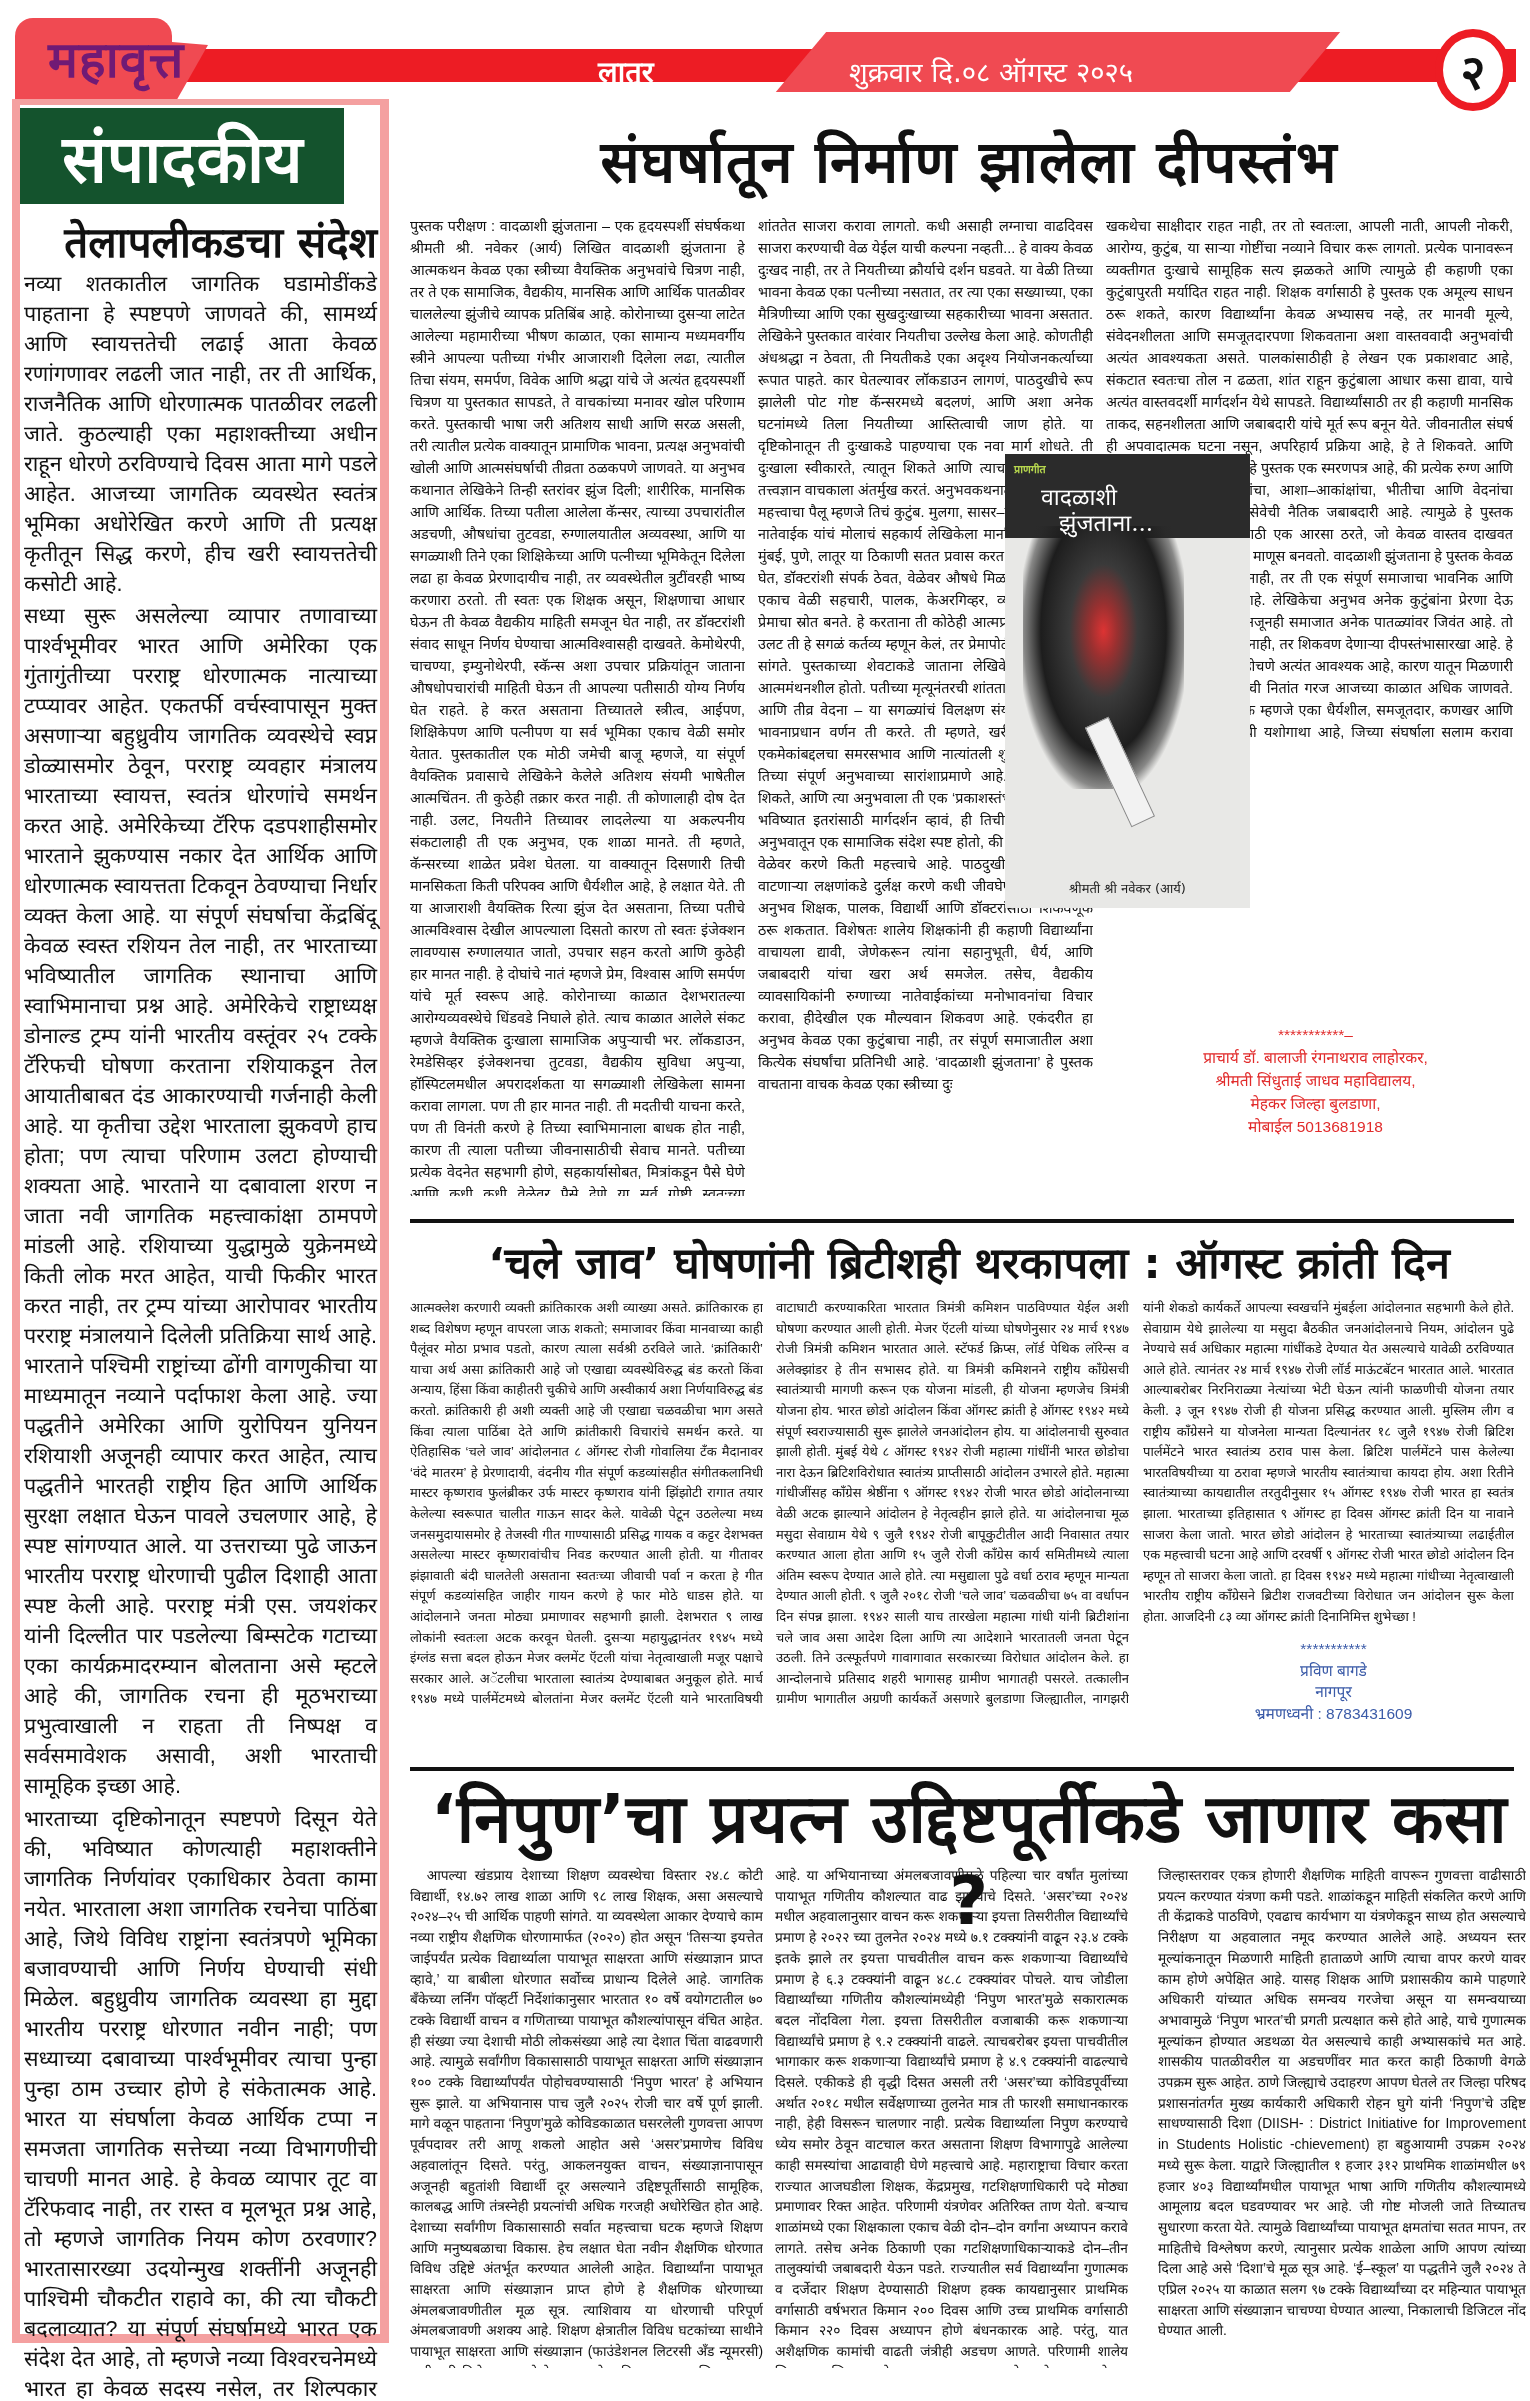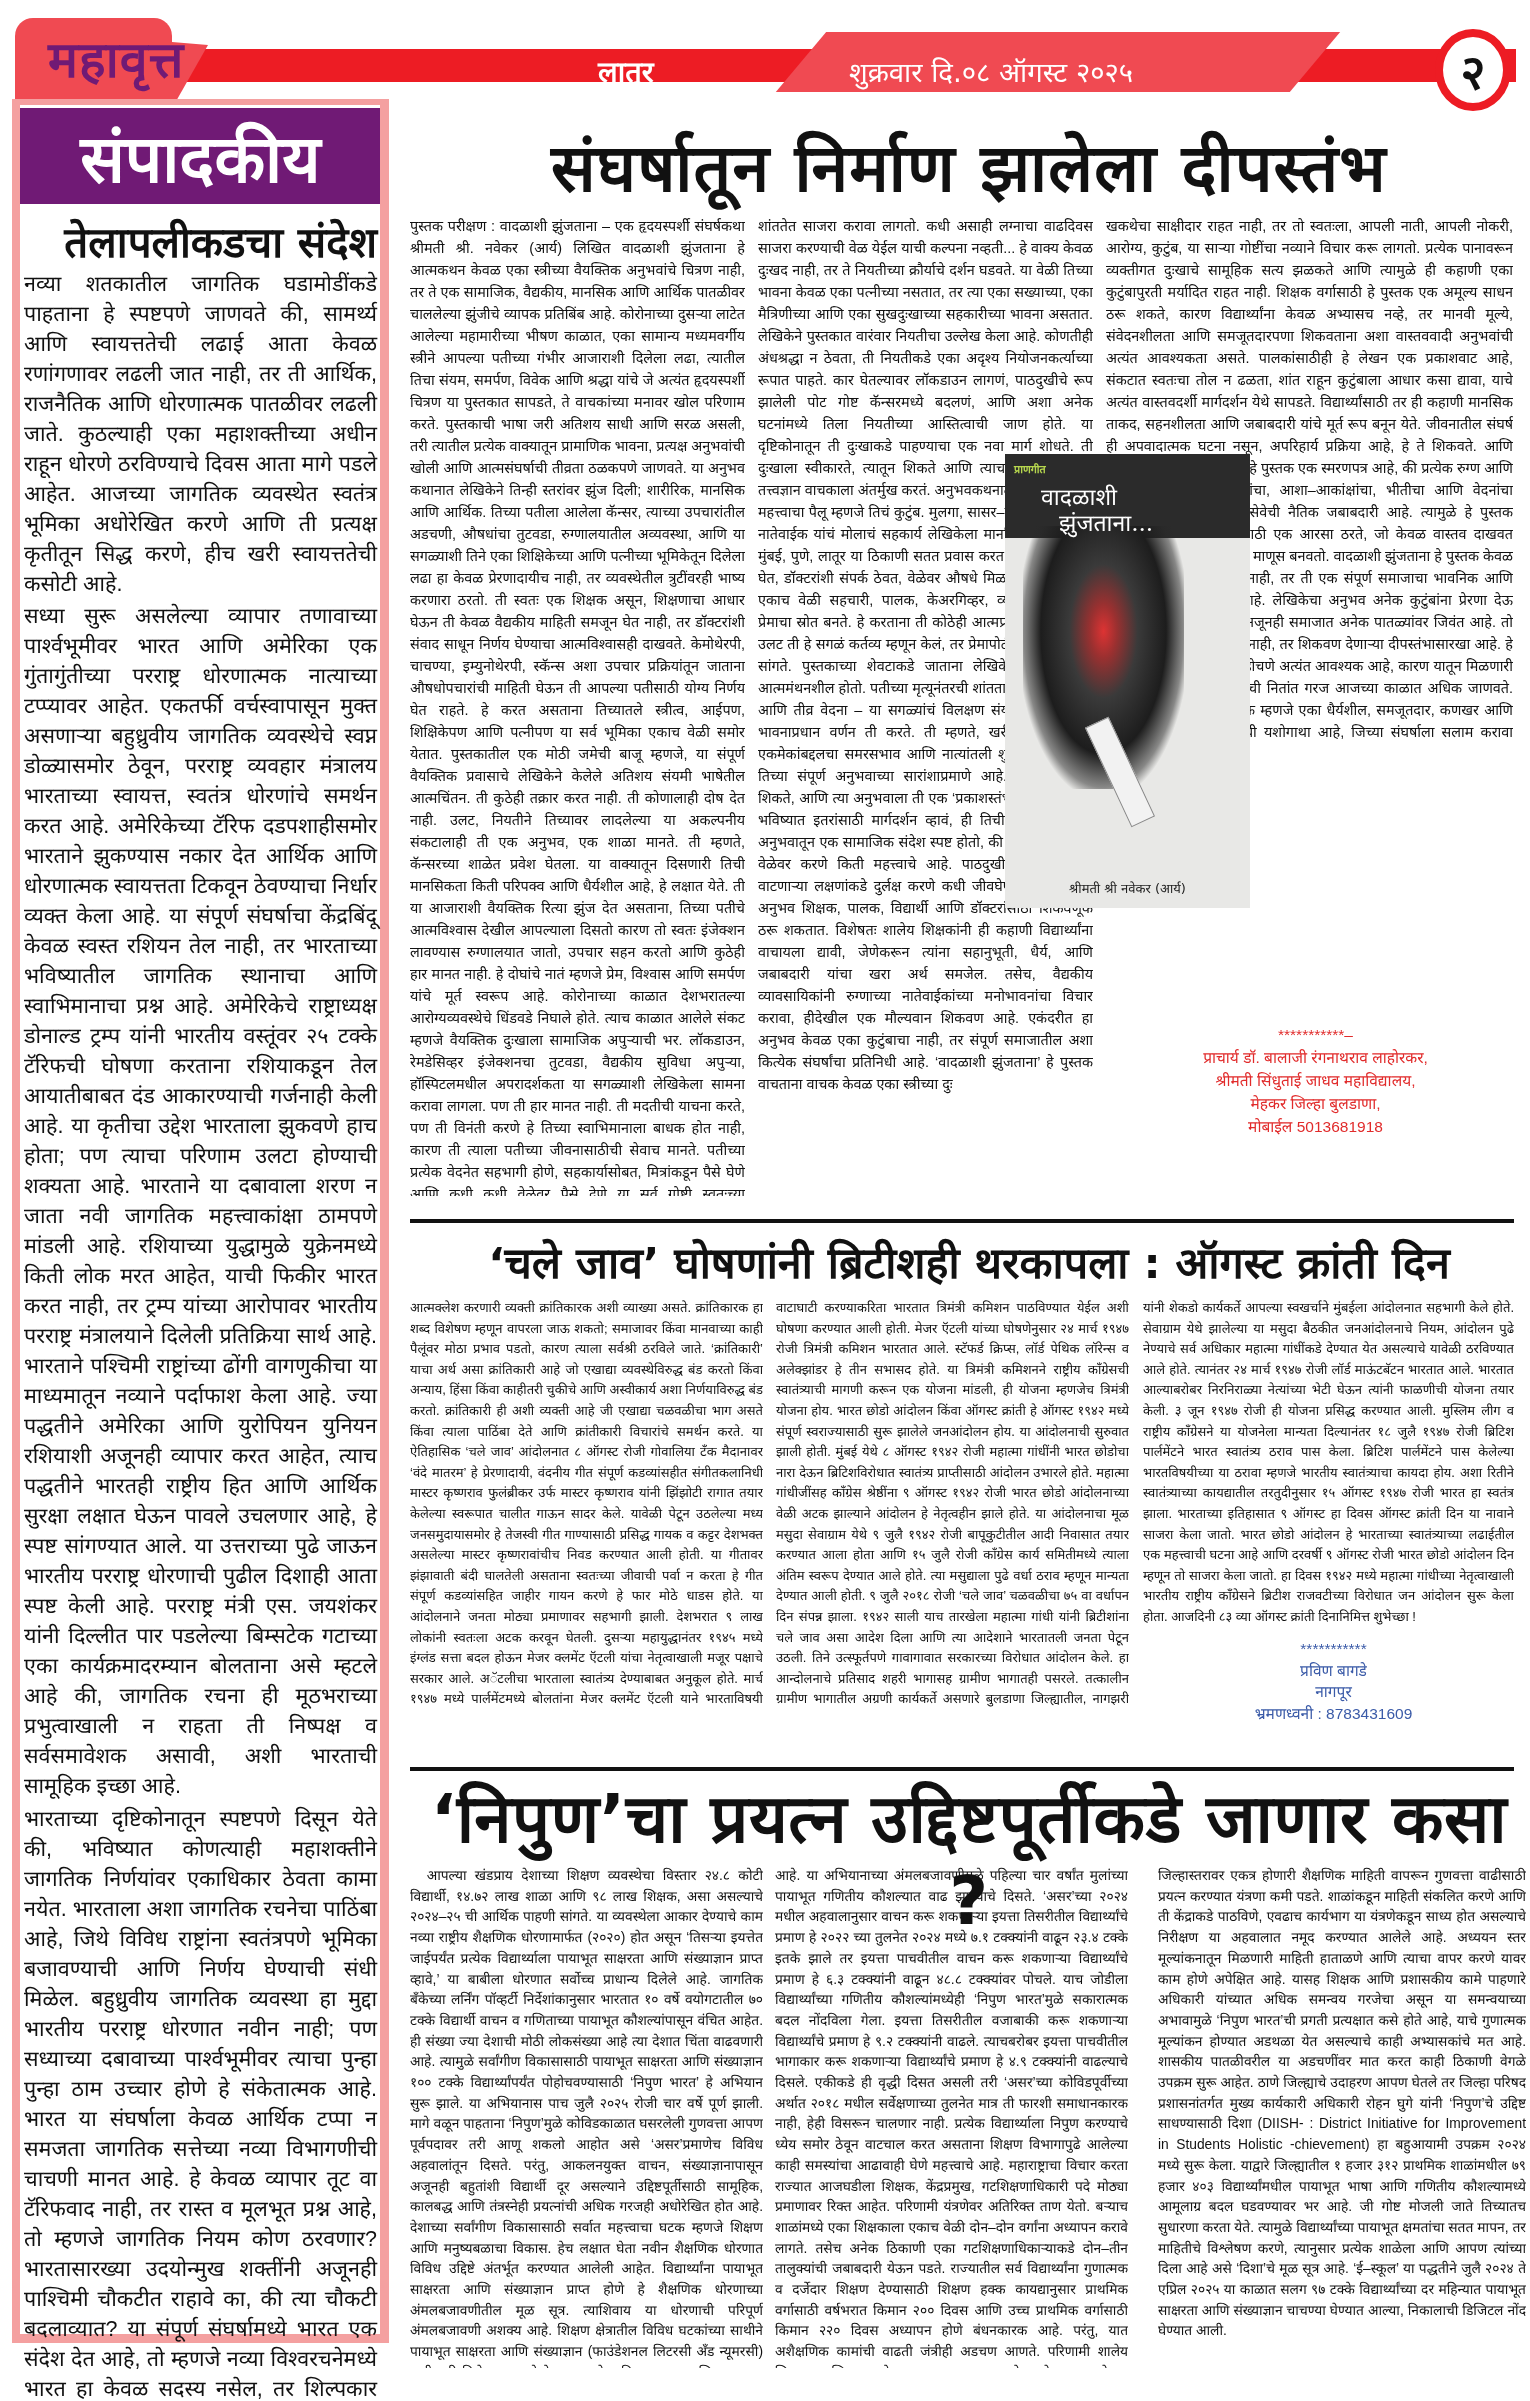--- a/index.html
+++ b/index.html
@@ -11,26 +11,26 @@
   .mast-flag{left:172px;top:42px;width:36px;height:60px;background:#f04a52;clip-path:polygon(0 0,100% 5%,10% 100%,0 100%);}
   .mast-title{left:48px;top:24px;font-size:50px;font-weight:bold;color:#701a75;letter-spacing:1.2px;}
   .mast-city{left:598px;top:51px;font-size:29px;font-weight:bold;color:#fff;}
   .date-par{left:801px;top:32px;width:514px;height:60px;background:#f04a52;transform:skewX(-40deg);}
   .date-text{left:849px;top:53px;font-size:27.5px;color:#fff;}
   .page-num-ring{left:1435px;top:29px;width:60px;height:66px;border:8.4px solid #ed1c24;border-radius:50%;background:#fff;display:flex;align-items:center;justify-content:center;}
   .page-num{font-size:48px;font-weight:bold;color:#111;}
   
   .ed-box{left:12px;top:99px;width:377px;height:2244px;background:#f4a0a0;}
   .ed-inner{left:20.3px;top:105px;width:360px;height:2229px;background:#fff;}
-  .ed-banner{left:20.3px;top:108px;width:360px;height:96px;background:#701a75;color:#fff;font-size:66px;font-weight:bold;display:flex;align-items:center;justify-content:center;}
+  .ed-banner{left:20.3px;top:108px;width:324px;height:96px;background:#14532d;color:#fff;font-size:66px;font-weight:bold;display:flex;align-items:center;justify-content:center;}
   .ed-head{left:24px;top:212px;width:353px;text-align:right;font-size:42px;font-weight:bold;}
   .ed-body{left:24px;top:269px;width:353px;font-size:21.5px;line-height:30px;text-align:justify;font-family:"Liberation Sans",sans-serif;}
   .ed-body p{margin:0 0 2.4px 0;}
   
-  .a1-head{left:419px;top:120px;width:1100px;text-align:center;font-size:66px;font-weight:bold;letter-spacing:1.2px;}
+  .a1-head{left:419px;top:120px;width:1100px;text-align:center;font-size:58px;font-weight:bold;letter-spacing:1.2px;}
   .col{position:absolute;font-family:"Liberation Sans",sans-serif;text-align:justify;}
   .a1-col{font-size:14.4px;line-height:22px;}
   .a1-col p{margin:0;}
   .book{left:1011px;top:454px;width:197px;height:454px;background:#e8e8e6;overflow:hidden;padding-left:48px;}
   .book-top{position:absolute;left:0;top:0;width:100%;height:84px;background:#2b2b2b;}
   .book-smoke{position:absolute;left:18px;top:72px;width:161px;height:263px;background:radial-gradient(ellipse at 50% 40%,#d33 0,#9a3030 12%,#3a3a3a 30%,#1d1d1d 55%,rgba(40,40,40,0.5) 70%,transparent 76%);}
   .book-title{position:absolute;left:36px;top:30px;font-size:23px;color:#fff;font-family:"DejaVu Serif",serif;line-height:26px;}
   .book-pub{position:absolute;left:9px;top:7.2px;font-size:10.8px;color:#b6d64e;font-weight:bold;}
   .book-author{position:absolute;left:0;bottom:10.8px;width:100%;text-align:center;font-size:13px;font-weight:normal;color:#222;}
   .book-figure{position:absolute;left:102px;top:263px;width:24px;height:108px;background:#f2f2f2;border:0.6px solid #888;transform:rotate(-25deg);}

